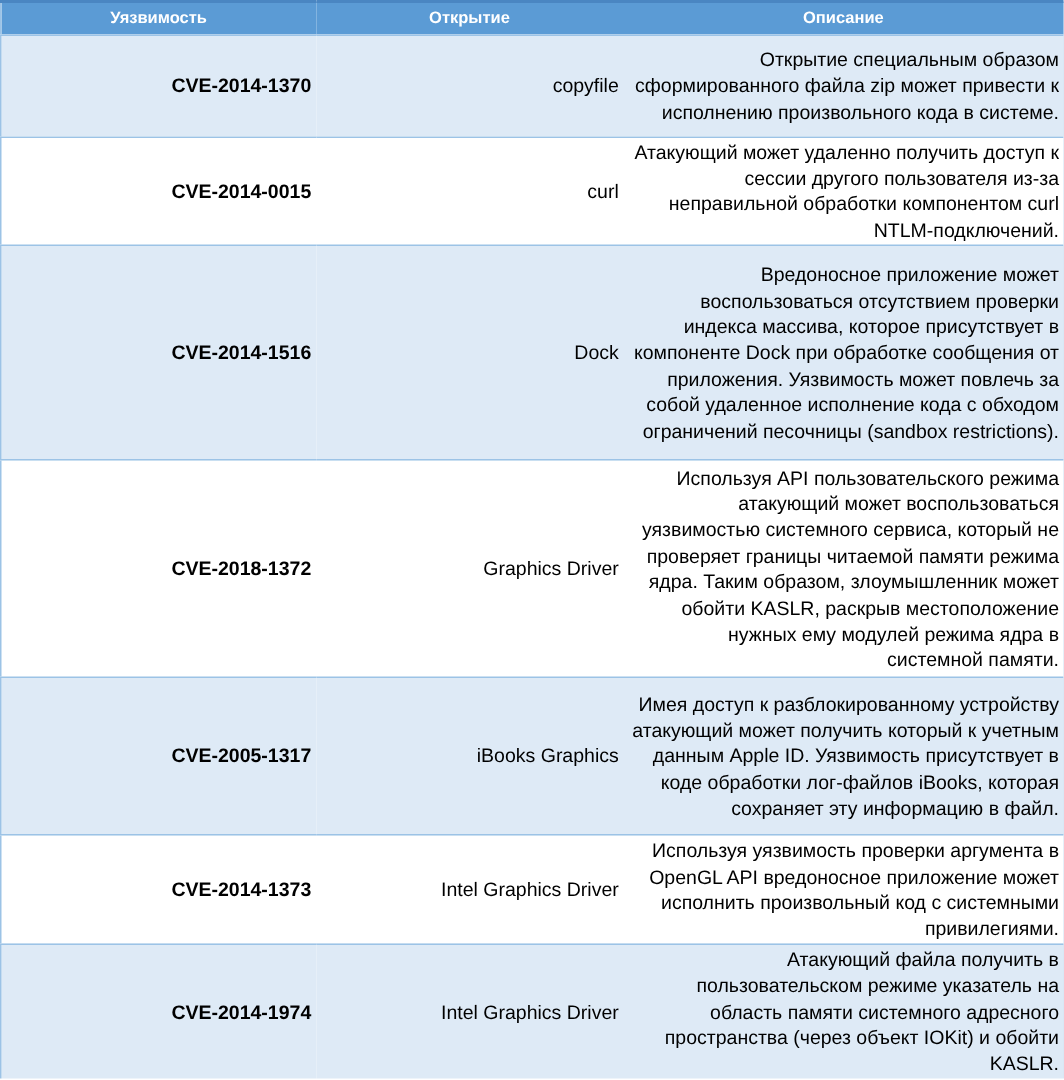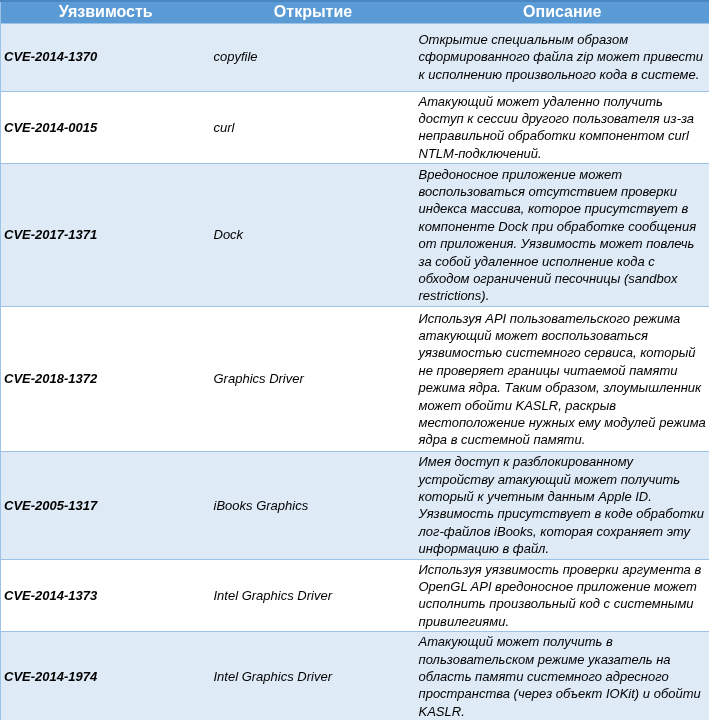--- a/index.html
+++ b/index.html
@@ -30,35 +30,34 @@
     border-right: 1px solid var(--border);
     color: var(--text);
   }
   col.col-cve { width: 210px; }
   col.col-component { width: 205px; }
   col.col-description { width: 294px; }
 
   thead th {
     background: var(--header-bg);
     color: var(--header-text);
-    font-size: 16px;
+    font-size: 11px;
     font-weight: bold;
     height: 22px;
     text-align: center;
     vertical-align: middle;
     border-top: 2px solid var(--top-edge);
     padding: 1px 2px;
   }
   tbody td {
-    text-align: left;
+    text-align: right;
     vertical-align: middle;
     font-size: 13px;
     line-height: 17.4px;
     padding: 1px 3px;
-    font-style: italic;
   }
   tbody tr { border-top: 1px solid var(--border); }
   tbody tr.banded { background: var(--band-bg); }
   tbody tr.plain  { background: var(--row-bg); }
   td.cell-cve { font-weight: bold; }
 
   
   tbody tr:nth-child(1) { height: 68px; }
   tbody tr:nth-child(2) { height: 72px; }
   tbody tr:nth-child(3) { height: 143px; }
@@ -91,21 +90,21 @@
     <td class="cell-description">Открытие специальным образом сформированного файла zip может привести к исполнению произвольного кода в системе.</td>
   </tr>
 
   <tr class="plain">
     <td class="cell-cve">CVE-2014-0015</td>
     <td class="cell-component">curl</td>
     <td class="cell-description">Атакующий может удаленно получить доступ к сессии другого пользователя из-за неправильной обработки компонентом curl NTLM-подключений.</td>
   </tr>
 
   <tr class="banded">
-    <td class="cell-cve">CVE-2017-1371</td>
+    <td class="cell-cve">CVE-2014-1516</td>
     <td class="cell-component">Dock</td>
     <td class="cell-description">Вредоносное приложение может воспользоваться отсутствием проверки индекса массива, которое присутствует в компоненте Dock при обработке сообщения от приложения. Уязвимость может повлечь за собой удаленное исполнение кода с обходом ограничений песочницы (sandbox restrictions).</td>
   </tr>
 
   <tr class="plain">
     <td class="cell-cve">CVE-2018-1372</td>
     <td class="cell-component">Graphics Driver</td>
     <td class="cell-description">Используя API пользовательского режима атакующий может воспользоваться уязвимостью системного сервиса, который не проверяет границы читаемой памяти режима ядра. Таким образом, злоумышленник может обойти KASLR, раскрыв местоположение нужных ему модулей режима ядра в системной памяти.</td>
   </tr>
 
@@ -117,17 +116,17 @@
 
   <tr class="plain">
     <td class="cell-cve">CVE-2014-1373</td>
     <td class="cell-component">Intel Graphics Driver</td>
     <td class="cell-description">Используя уязвимость проверки аргумента в OpenGL API вредоносное приложение может исполнить произвольный код с системными привилегиями.</td>
   </tr>
 
   <tr class="banded">
     <td class="cell-cve">CVE-2014-1974</td>
     <td class="cell-component">Intel Graphics Driver</td>
-    <td class="cell-description">Атакующий может получить в пользовательском режиме указатель на область памяти системного адресного пространства (через объект IOKit) и обойти KASLR.</td>
+    <td class="cell-description">Атакующий файла получить в пользовательском режиме указатель на область памяти системного адресного пространства (через объект IOKit) и обойти KASLR.</td>
   </tr>
 </tbody>
   </table>
 </div>
 
 </body></html>

